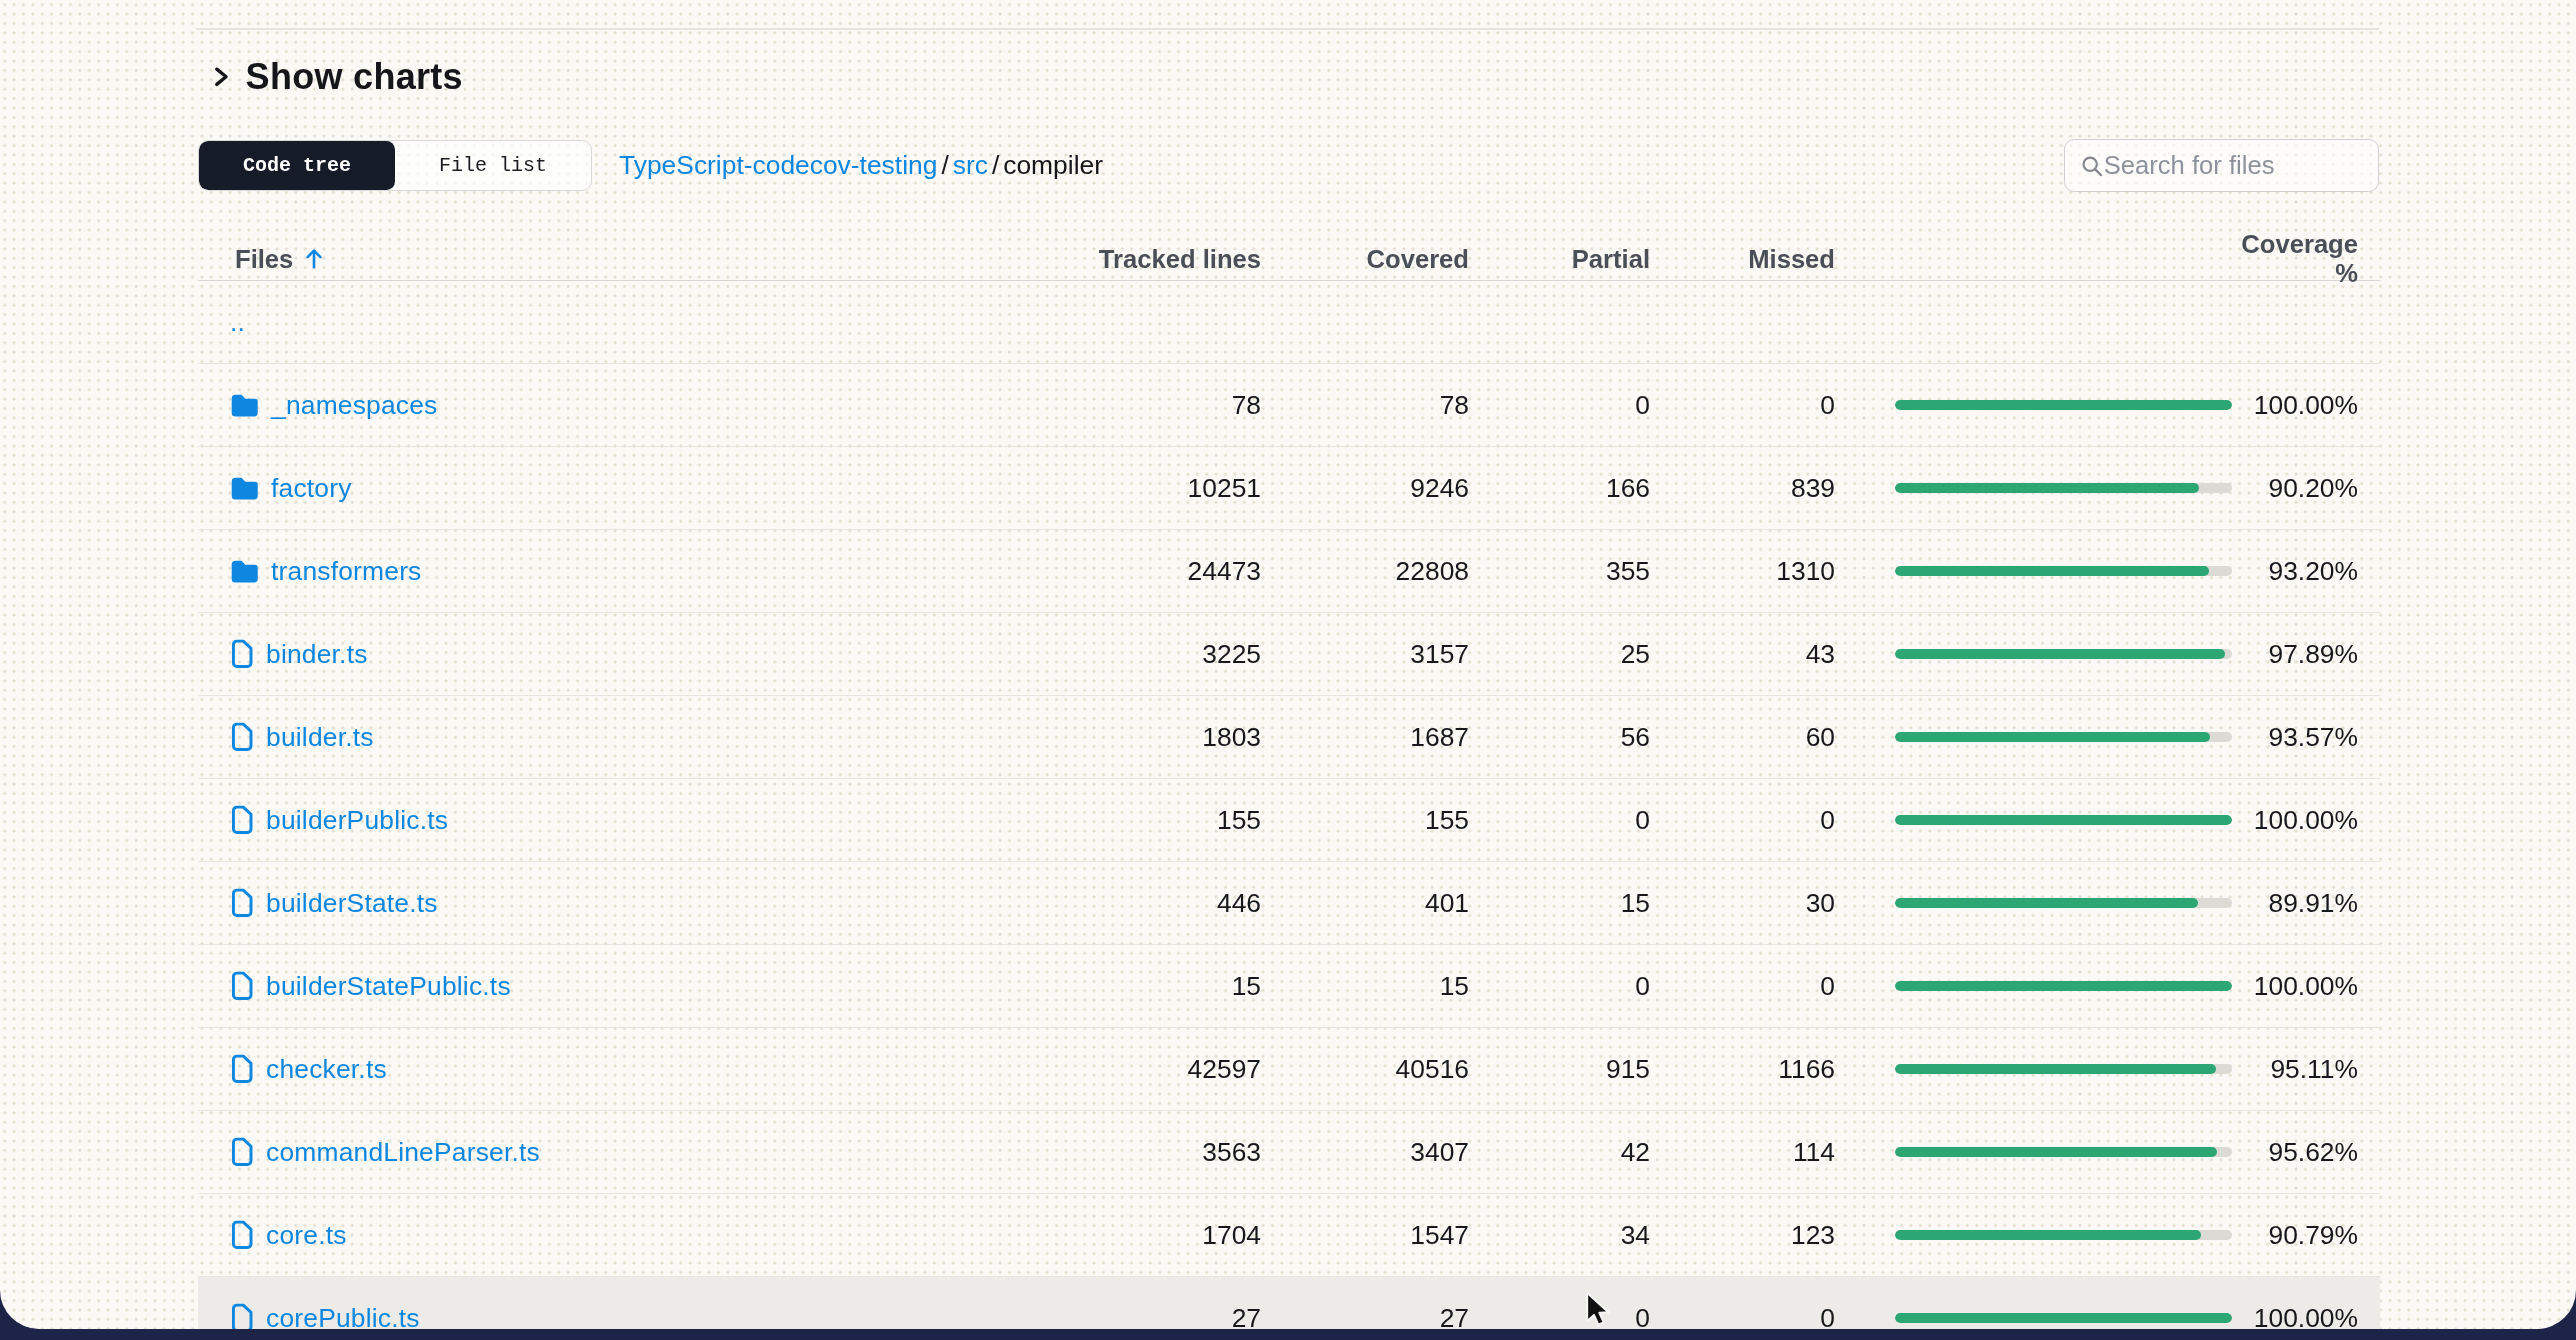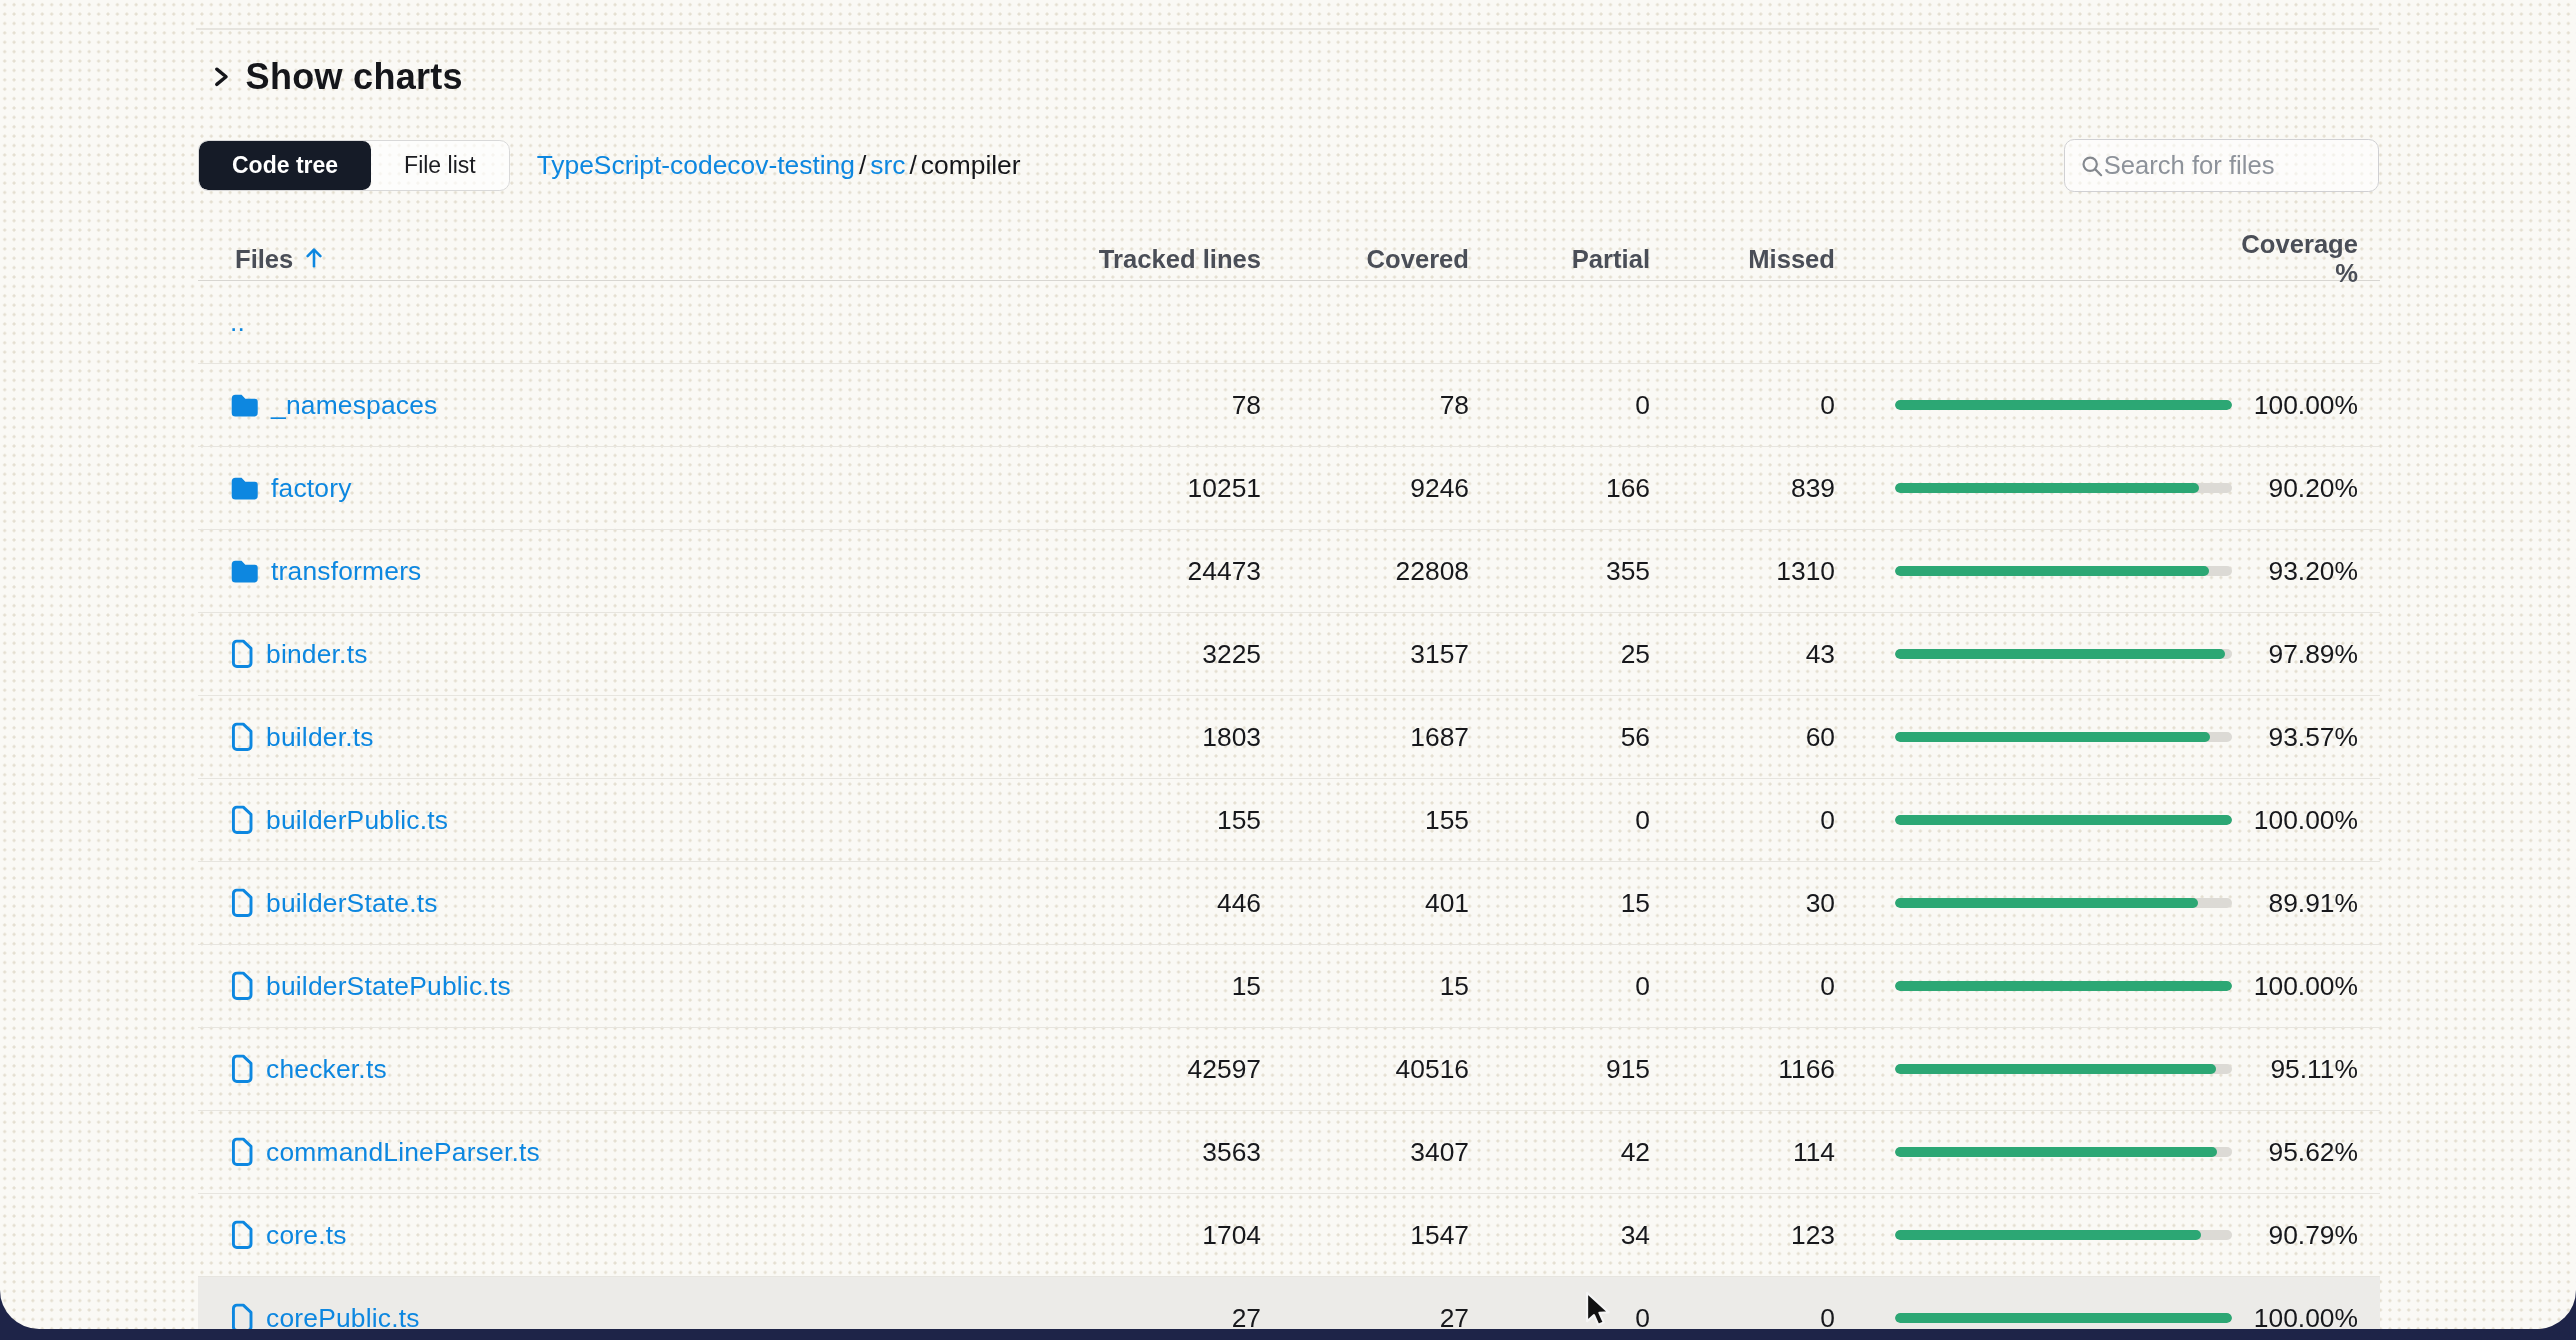--- a/index.html
+++ b/index.html
@@ -43,24 +43,25 @@
   .toggle {
     display: inline-flex;
     border: 1.7px solid #d9d9d9;
     border-radius: 10.2px;
     background: rgba(255,255,255,0.65);
     overflow: hidden;
     height: 51px;
   }
   .toggle .seg {
     display: flex; align-items: center;
-    padding: 0 33px;
-    font-size: 23px;
+    padding: 0 44px;
+    font-size: 20px;
     cursor: pointer;
     white-space: nowrap;
+    font-family: Liberation Mono, monospace;
   }
   .toggle .seg.active {
     background: #151b27;
     color: #ffffff;
     font-weight: 700;
     border-radius: 8.5px;
   }
   .toggle .seg.inactive { color: #1b1c21; }
   .breadcrumb {
     margin-left: 27px;
@@ -91,21 +92,21 @@
   .thead, .trow {
     display: grid;
     grid-template-columns: 852px 211px 208px 181px 185px 397px 1fr;
     align-items: center;
   }
   .thead {
     height: 51px;
     border-bottom: 1.7px solid #d8d6d1;
     font-size: 25.6px; font-weight: 600; color: #4a4e57;
   }
-  .thead .files-h { display: flex; gap: 8.5px; padding-left: 37px; cursor: pointer; }
+  .thead .files-h { display: flex; align-items: center; gap: 8.5px; padding-left: 37px; cursor: pointer; }
   .thead .num { text-align: right; }
   .thead .pct { text-align: right; padding-right: 22px; }
   .trow {
     height: 83px;
     border-bottom: 1.7px solid #e7e5df;
   }
   .trow.hovered { background: #ecebe8; }
   .name-cell { display: flex; align-items: center; gap: 12px; padding-left: 32px; }
   .name-cell .icon-slot { display: flex; align-items: center; }
   .file-link {

